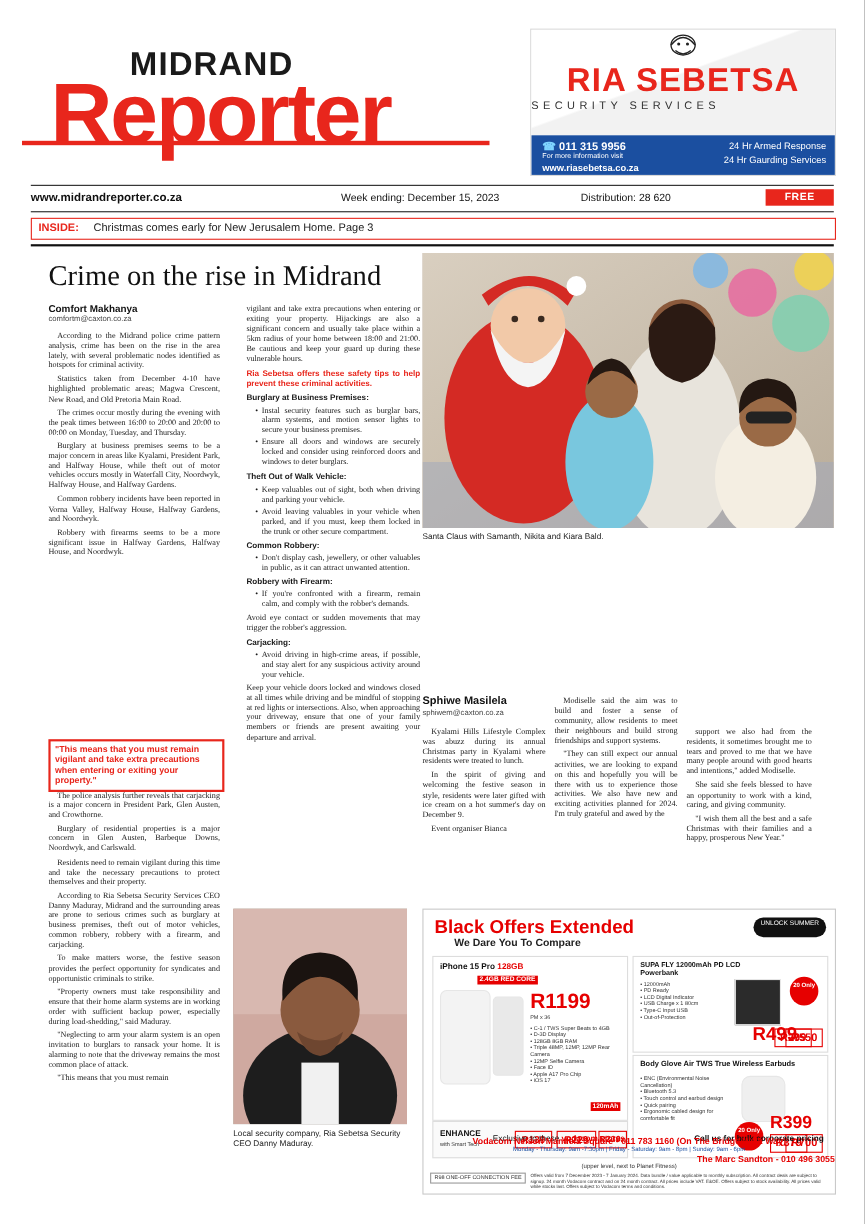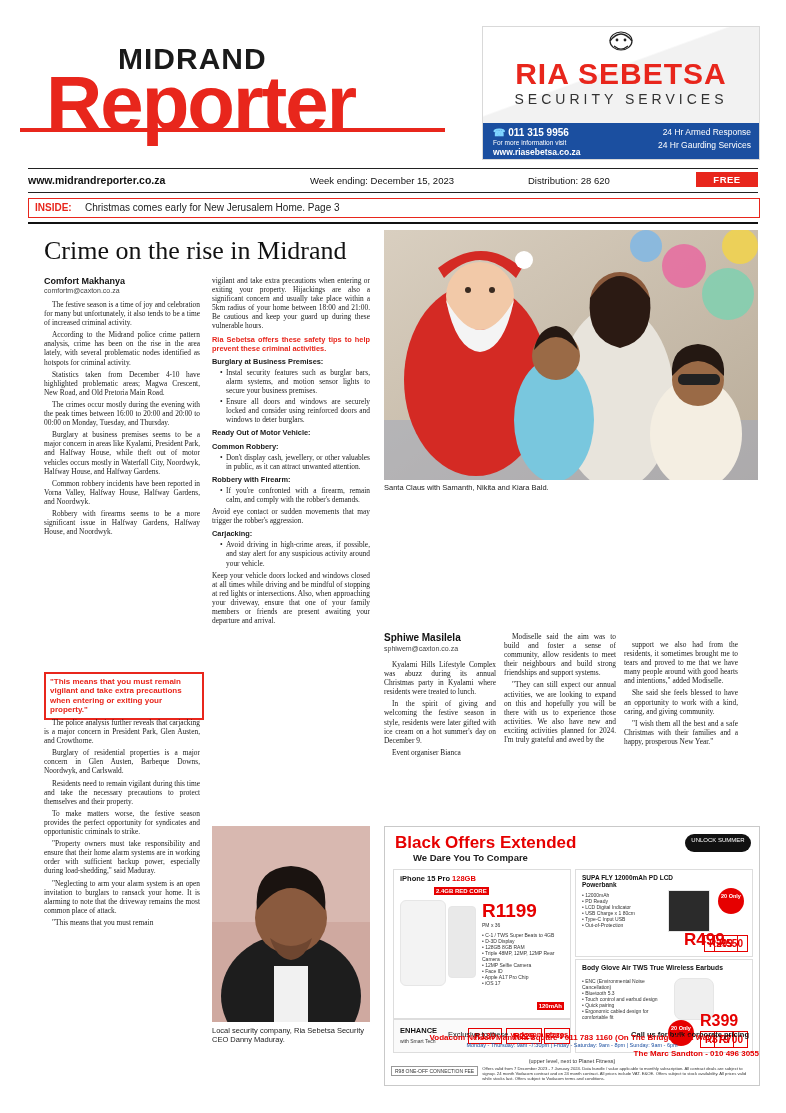--- a/index.html
+++ b/index.html
@@ -7,21 +7,21 @@
   .page{width:786px;height:1113px;background:#ffffff;position:relative;overflow:hidden;margin:0 auto;text-decoration:underline;}
   
   .masthead{position:absolute;left:28px;top:22px;width:440px;}
   .mast-midrand{font-family:"Liberation Sans",sans-serif;font-weight:bold;font-size:30px;letter-spacing:1px;color:#1a1a1a;position:absolute;left:90px;top:20px;}
   .mast-reporter{font-family:"Liberation Sans",sans-serif;font-weight:bold;font-size:78px;line-height:78px;color:#e8261c;position:absolute;left:18px;top:42px;letter-spacing:-2px;}
   .mast-underline{position:absolute;left:20px;top:128px;width:425px;height:4px;background:#e8261c;}
   
   .topad{position:absolute;left:482px;top:26px;width:276px;height:132px;background:#ffffff;border:1px solid #d9d9d9;overflow:hidden;}
   .topad-wave{position:absolute;left:0;top:0;width:276px;height:96px;background:linear-gradient(160deg,#ffffff 0%,#ffffff 45%,#f2f2f2 46%,#f2f2f2 100%);}
   .topad-logo{position:absolute;left:0;top:30px;width:276px;text-align:center;font-family:"Liberation Sans",sans-serif;font-weight:bold;font-size:30px;color:#e8261c;letter-spacing:1px;}
-  .topad-sub{position:absolute;left:0;top:64px;width:276px;text-align:center;font-family:"Liberation Sans",sans-serif;font-size:14px;letter-spacing:4px;color:#333;}
+  .topad-sub{position:absolute;left:0;top:64px;width:276px;font-family:"Liberation Sans",sans-serif;font-size:10px;letter-spacing:4px;color:#333;}
   .topad-blue{position:absolute;left:0;top:96px;width:276px;height:36px;background:#1b4fa0;color:#fff;}
   .topad-phone{position:absolute;left:10px;top:4px;font-family:"Liberation Sans",sans-serif;font-size:10px;font-weight:bold;}
   .topad-info{position:absolute;left:10px;top:16px;font-family:"Liberation Sans",sans-serif;font-size:6.5px;}
   .topad-web{position:absolute;left:10px;top:24px;font-family:"Liberation Sans",sans-serif;font-size:8.5px;font-weight:bold;}
   .topad-r1{position:absolute;right:8px;top:4px;font-family:"Liberation Sans",sans-serif;font-size:8.5px;}
   .topad-r2{position:absolute;right:8px;top:17px;font-family:"Liberation Sans",sans-serif;font-size:8.5px;}
   .santa-badge{position:absolute;left:118px;top:2px;width:40px;height:34px;}
   
   .inforule{position:absolute;left:28px;top:168px;width:730px;height:1px;background:#222;}
   .inforow{position:absolute;left:28px;top:172px;width:730px;height:20px;font-family:"Liberation Sans",sans-serif;font-size:9.5px;color:#111;}
@@ -41,33 +41,33 @@
   .byline{position:absolute;left:44px;top:276px;font-family:"Liberation Sans",sans-serif;font-size:9px;font-weight:bold;color:#111;}
   .byline-mail{position:absolute;left:44px;top:287px;font-family:"Liberation Sans",sans-serif;font-size:7px;color:#444;}
   .col{position:absolute;font-family:"Liberation Serif",serif;font-size:7.4px;line-height:9.1px;color:#1a1a1a;text-align:justify;}
   .col p{margin:0 0 3px 0;text-indent:8px;}
   .col p.noind{text-indent:0;}
   .col .sub{font-family:"Liberation Sans",sans-serif;font-weight:bold;font-size:7.4px;text-indent:0;margin:4px 0 2px 0;}
   .col ul{margin:0 0 3px 0;padding-left:8px;list-style:none;}
   .col li{position:relative;padding-left:6px;margin-bottom:2px;}
   .col li:before{content:"•";position:absolute;left:0;top:0;}
   #col1{left:44px;top:300px;width:156px;height:408px;}
-  #col2{left:212px;top:276px;width:158px;height:380px;}
+  #col2{left:224px;top:276px;width:158px;height:380px;}
   #col1b{left:44px;top:718px;width:156px;height:310px;}
   .quotebox{position:absolute;left:44px;top:672px;width:156px;height:44px;border:2px solid #e8261c;}
   .quotebox p{margin:0;padding:3px 4px;font-family:"Liberation Sans",sans-serif;font-weight:bold;font-size:8px;line-height:9.4px;color:#e8261c;text-indent:0;}
   
   .photo-main{position:absolute;left:384px;top:230px;width:374px;height:250px;overflow:hidden;background:#cfc4b6;}
   .cap-main{position:absolute;left:384px;top:483px;width:374px;font-family:"Liberation Sans",sans-serif;font-size:7.5px;color:#222;}
   .bighead{position:absolute;left:384px;top:498px;width:380px;font-family:"Liberation Serif",serif;font-size:45px;line-height:49px;color:#111;}
   .byline2{position:absolute;left:384px;top:632px;font-family:"Liberation Sans",sans-serif;font-size:10px;font-weight:bold;color:#111;}
   .byline2mail{position:absolute;left:384px;top:645px;font-family:"Liberation Sans",sans-serif;font-size:7px;color:#444;}
   #col3{left:384px;top:660px;width:112px;height:150px;}
   #col4{left:504px;top:632px;width:112px;height:178px;}
-  #col5{left:624px;top:640px;width:114px;height:178px;}
+  #col5{left:624px;top:660px;width:114px;height:178px;}
   .photo-bottom{position:absolute;left:212px;top:826px;width:158px;height:196px;overflow:hidden;background:#b9b0a4;}
   .cap-bottom{position:absolute;left:212px;top:1026px;width:160px;font-family:"Liberation Sans",sans-serif;font-size:7.5px;color:#222;line-height:9px;}
   
   .vodad{position:absolute;left:384px;top:826px;width:374px;height:258px;border:1px solid #c9c9c9;background:#fff;overflow:hidden;}
   .vh1{position:absolute;left:10px;top:6px;font-family:"Liberation Sans",sans-serif;font-weight:bold;font-size:17px;color:#e60000;}
   .vh2{position:absolute;left:28px;top:25px;font-family:"Liberation Sans",sans-serif;font-weight:bold;font-size:9.5px;color:#222;}
   .unlock{position:absolute;right:8px;top:7px;width:66px;height:18px;background:#111;color:#fff;border-radius:9px;font-family:"Liberation Sans",sans-serif;font-size:6px;text-align:center;line-height:8px;padding-top:2px;box-sizing:border-box;}
   .pbox{position:absolute;border:1px solid #ddd;background:#fff;}
   .pname{font-family:"Liberation Sans",sans-serif;font-weight:bold;font-size:7.5px;color:#111;}
   .ptiny{font-family:"Liberation Sans",sans-serif;font-size:5px;color:#333;line-height:6px;}
@@ -125,37 +125,40 @@
     <span class="inside-text">Christmas comes early for New Jerusalem Home. Page 3</span>
   </div>
 
   <div class="hr-thick"></div>
 
   <div class="headline">Crime on the rise in Midrand</div>
   <div class="byline">Comfort Makhanya</div>
   <div class="byline-mail">comfortm@caxton.co.za</div>
 
   <div class="col" id="col1">
-      <p class="">The festive season is a time of joy and celebration for many but unfortunately, it also tends to be a time of increased criminal activity.</p>
       <p class="">According to the Midrand police crime pattern analysis, crime has been on the rise in the area lately, with several problematic nodes identified as hotspots for criminal activity.</p>
       <p class="">Statistics taken from December 4-10 have highlighted problematic areas; Magwa Crescent, New Road, and Old Pretoria Main Road.</p>
       <p class="">The crimes occur mostly during the evening with the peak times between 16:00 to 20:00 and 20:00 to 00:00 on Monday, Tuesday, and Thursday.</p>
       <p class="">Burglary at business premises seems to be a major concern in areas like Kyalami, President Park, and Halfway House, while theft out of motor vehicles occurs mostly in Waterfall City, Noordwyk, Halfway House, and Halfway Gardens.</p>
       <p class="">Common robbery incidents have been reported in Vorna Valley, Halfway House, Halfway Gardens, and Noordwyk.</p>
       <p class="">Robbery with firearms seems to be a more significant issue in Halfway Gardens, Halfway House, and Noordwyk.</p>
     </div>
   <div class="col" id="col2">
       <p class="noind">vigilant and take extra precautions when entering or exiting your property. Hijackings are also a significant concern and usually take place within a 5km radius of your home between 18:00 and 21:00. Be cautious and keep your guard up during these vulnerable hours.</p>
       <p class="sub" style="color:#e8261c">Ria Sebetsa offers these safety tips to help prevent these criminal activities.</p>
       <div class="sub">Burglary at Business Premises:</div>
       <ul>
         <li>Instal security features such as burglar bars, alarm systems, and motion sensor lights to secure your business premises.</li>
         <li>Ensure all doors and windows are securely locked and consider using reinforced doors and windows to deter burglars.</li>
       </ul>
-      <div class="sub">Ready Out of Motor Vehicle:</div>
+      <div class="sub">Theft Out of Walk Vehicle:</div>
+      <ul>
+        <li>Keep valuables out of sight, both when driving and parking your vehicle.</li>
+        <li>Avoid leaving valuables in your vehicle when parked, and if you must, keep them locked in the trunk or other secure compartment.</li>
+      </ul>
       <div class="sub">Common Robbery:</div>
       <ul>
         <li>Don't display cash, jewellery, or other valuables in public, as it can attract unwanted attention.</li>
       </ul>
       <div class="sub">Robbery with Firearm:</div>
       <ul>
         <li>If you're confronted with a firearm, remain calm, and comply with the robber's demands.</li>
       </ul>
       <p class="noind">Avoid eye contact or sudden movements that may trigger the robber's aggression.</p>
       <div class="sub">Carjacking:</div>
@@ -166,20 +169,21 @@
     </div>
 
   <div class="quotebox">
     <p>"This means that you must remain vigilant and take extra precautions when entering or exiting your property."</p>
   </div>
 
   <div class="col" id="col1b">
       <p class="">The police analysis further reveals that carjacking is a major concern in President Park, Glen Austen, and Crowthorne.</p>
       <p class="">Burglary of residential properties is a major concern in Glen Austen, Barbeque Downs, Noordwyk, and Carlswald.</p>
       <p class="">Residents need to remain vigilant during this time and take the necessary precautions to protect themselves and their property.</p>
+      <p class="">According to Ria Sebetsa Security Services CEO Danny Maduray, Midrand and the surrounding areas are prone to serious crimes such as burglary at business premises, theft out of motor vehicles, common robbery, robbery with a firearm, and carjacking.</p>
       <p class="">To make matters worse, the festive season provides the perfect opportunity for syndicates and opportunistic criminals to strike.</p>
       <p class="">"Property owners must take responsibility and ensure that their home alarm systems are in working order with sufficient backup power, especially during load-shedding," said Maduray.</p>
       <p class="">"Neglecting to arm your alarm system is an open invitation to burglars to ransack your home. It is alarming to note that the driveway remains the most common place of attack.</p>
       <p class="">"This means that you must remain</p>
     </div>
 
   <div class="photo-main">
     <svg width="374" height="250" viewBox="0 0 374 250">
       <defs>
         <linearGradient id="bgA" x1="0" y1="0" x2="1" y2="1">

